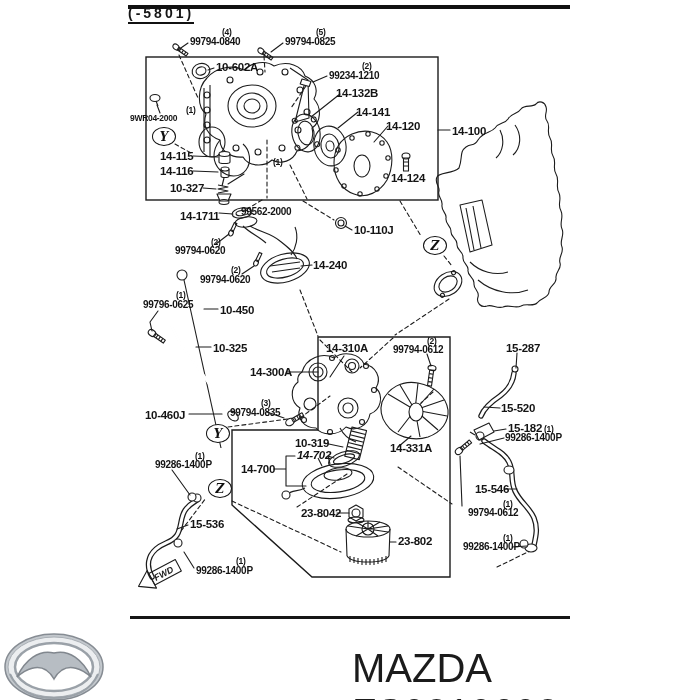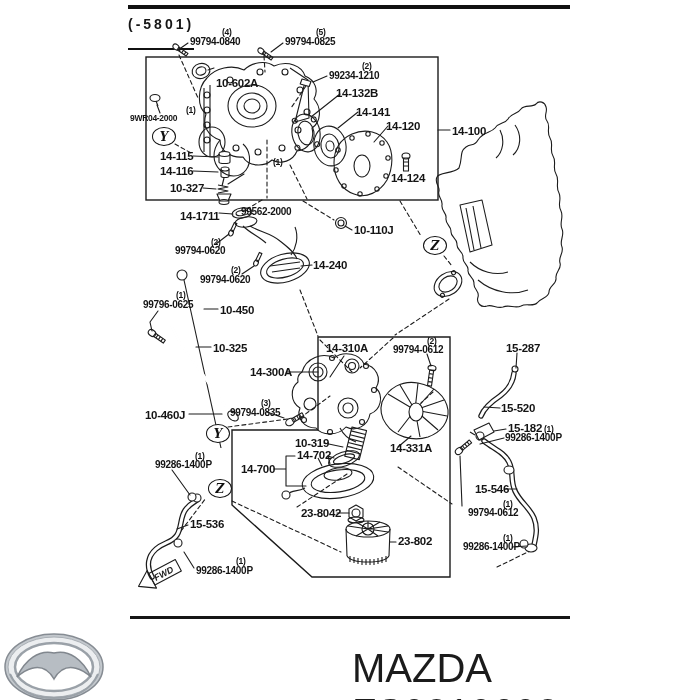--- a/index.html
+++ b/index.html
@@ -1,22 +1,22 @@
 <!DOCTYPE html>
 <html><head>
 <meta charset="utf-8">
 <style>
   html,body{margin:0;padding:0;background:#ffffff;}
   #screen{position:relative;width:700px;height:700px;background:#ffffff;overflow:hidden;
           font-family:"Liberation Sans","DejaVu Sans",sans-serif;color:#151515;}
   #diagram-svg{position:absolute;left:0;top:0;width:700px;height:700px;}
   .rule-top{position:absolute;left:128px;top:5px;width:442px;height:4px;background:#111;}
   .rule-bottom{position:absolute;left:130px;top:616px;width:440px;height:3px;background:#161616;}
-  .section-code{position:absolute;left:128px;top:16px;font-size:14px;font-weight:bold;
-                letter-spacing:3px;border-bottom:2px solid #111;padding-bottom:16px;}
+  .section-code{position:absolute;left:128px;top:5px;font-size:14px;font-weight:bold;
+                letter-spacing:3px;border-bottom:2px solid #111;padding-bottom:1px;}
   .part-label{position:absolute;white-space:nowrap;font-weight:bold;color:#141414;letter-spacing:-0.3px;}
   .s11{font-size:11.5px;} .s10{font-size:10px;} .s9{font-size:8.5px;}
   .callout{position:absolute;width:22px;height:17px;border:1.7px solid #111;border-radius:50%;
            display:flex;align-items:center;justify-content:center;
            font-family:"DejaVu Serif","Liberation Serif",serif;font-weight:bold;font-style:italic;
            font-size:12px;color:#111;background:#fff;}
   .footer-text{position:absolute;left:352px;top:646px;font-size:40px;font-weight:400;
                color:#1b1b1b;letter-spacing:0px;font-family:"Liberation Sans",sans-serif;}
   .logo-wrap{position:absolute;left:2px;top:632px;width:110px;height:68px;}
   svg .ln{stroke:#1c1c1c;stroke-width:1.1;fill:none;stroke-linecap:round;}
@@ -357,21 +357,21 @@
       <rect class="pt" x="-7" y="-6.5" width="30" height="13"></rect>
       <text x="-4" y="3.5" font-size="9" font-style="italic" font-weight="bold" fill="#1c1c1c" font-family="Liberation Sans, sans-serif">FWD</text>
     </g>
   </svg>
 
   <div id="labels-layer">
       <span class="part-label s9" style="left: 222px; top: 27px;">(4)</span>
       <span class="part-label s10" style="left: 190px; top: 36px;">99794-0840</span>
       <span class="part-label s9" style="left: 316px; top: 27px;">(5)</span>
       <span class="part-label s10" style="left: 285px; top: 36px;">99794-0825</span>
-      <span class="part-label s11" style="left: 216px; top: 61px; margin-top: 16px;">10-602A</span>
+      <span class="part-label s11" style="left: 216px; top: 61px;">10-602A</span>
       <span class="part-label s9" style="left: 362px; top: 61px;">(2)</span>
       <span class="part-label s10" style="left: 329px; top: 70px;">99234-1210</span>
       <span class="part-label s11" style="left: 336px; top: 87px;">14-132B</span>
       <span class="part-label s11" style="left: 356px; top: 106px;">14-141</span>
       <span class="part-label s11" style="left: 386px; top: 120px;">14-120</span>
       <span class="part-label s11" style="left: 452px; top: 125px;">14-100</span>
       <span class="part-label s9" style="left: 186px; top: 105px;">(1)</span>
       <span class="part-label s9" style="left: 130px; top: 113px;">9WR04-2000</span>
       <span class="part-label s11" style="left: 160px; top: 150px;">14-115</span>
       <span class="part-label s11" style="left: 160px; top: 165px;">14-116</span>
@@ -391,21 +391,21 @@
       <span class="part-label s11" style="left: 220px; top: 304px;">10-450</span>
       <span class="part-label s11" style="left: 213px; top: 342px;">10-325</span>
       <span class="part-label s11" style="left: 326px; top: 342px;">14-310A</span>
       <span class="part-label s9" style="left: 427px; top: 336px;">(2)</span>
       <span class="part-label s10" style="left: 393px; top: 344px;">99794-0612</span>
       <span class="part-label s11" style="left: 250px; top: 366px;">14-300A</span>
       <span class="part-label s9" style="left: 261px; top: 398px;">(3)</span>
       <span class="part-label s10" style="left: 230px; top: 407px;">99794-0835</span>
       <span class="part-label s11" style="left: 145px; top: 409px;">10-460J</span>
       <span class="part-label s11" style="left: 295px; top: 437px;">10-319</span>
-      <span class="part-label s11" style="left: 297px; top: 449px;">14-702</span>
+      <span class="part-label s11" style="left: 297px; top: 449px; font-style: italic;">14-702</span>
       <span class="part-label s11" style="left: 241px; top: 463px;">14-700</span>
       <span class="part-label s11" style="left: 390px; top: 442px;">14-331A</span>
       <span class="part-label s9" style="left: 195px; top: 451px;">(1)</span>
       <span class="part-label s10" style="left: 155px; top: 459px;">99286-1400P</span>
       <span class="part-label s11" style="left: 301px; top: 507px;">23-8042</span>
       <span class="part-label s11" style="left: 398px; top: 535px;">23-802</span>
       <span class="part-label s11" style="left: 190px; top: 518px;">15-536</span>
       <span class="part-label s9" style="left: 236px; top: 556px;">(1)</span>
       <span class="part-label s10" style="left: 196px; top: 565px;">99286-1400P</span>
       <span class="part-label s11" style="left: 506px; top: 342px;">15-287</span>

